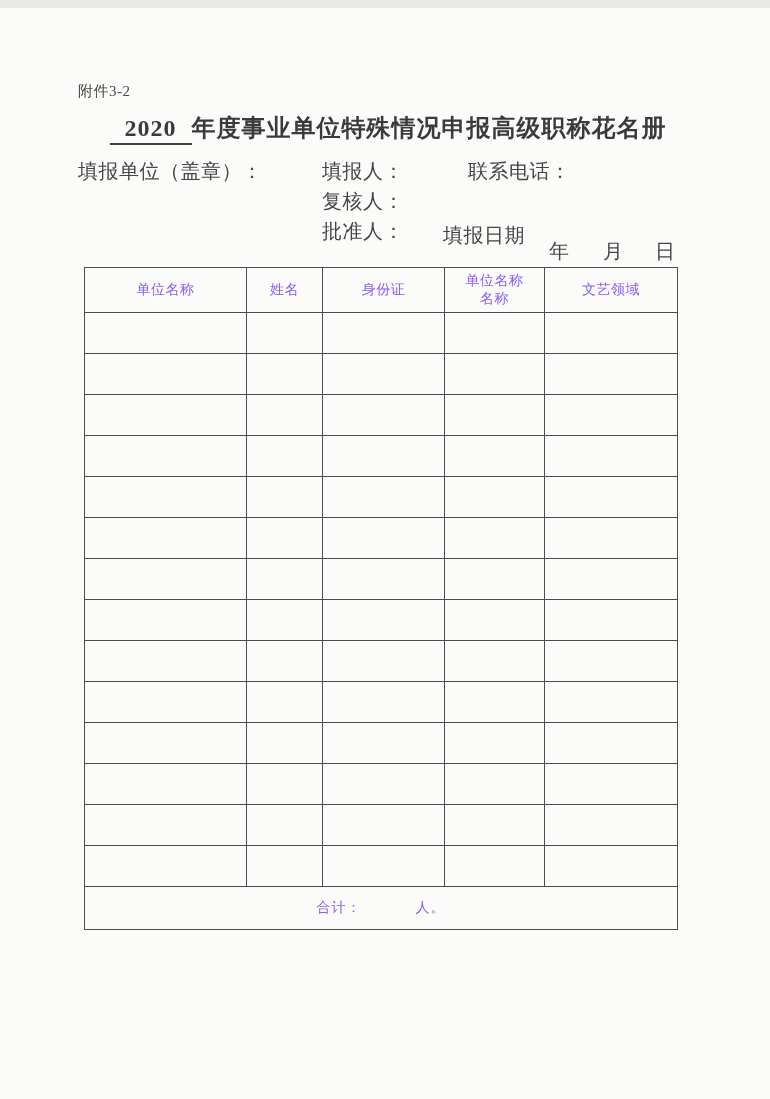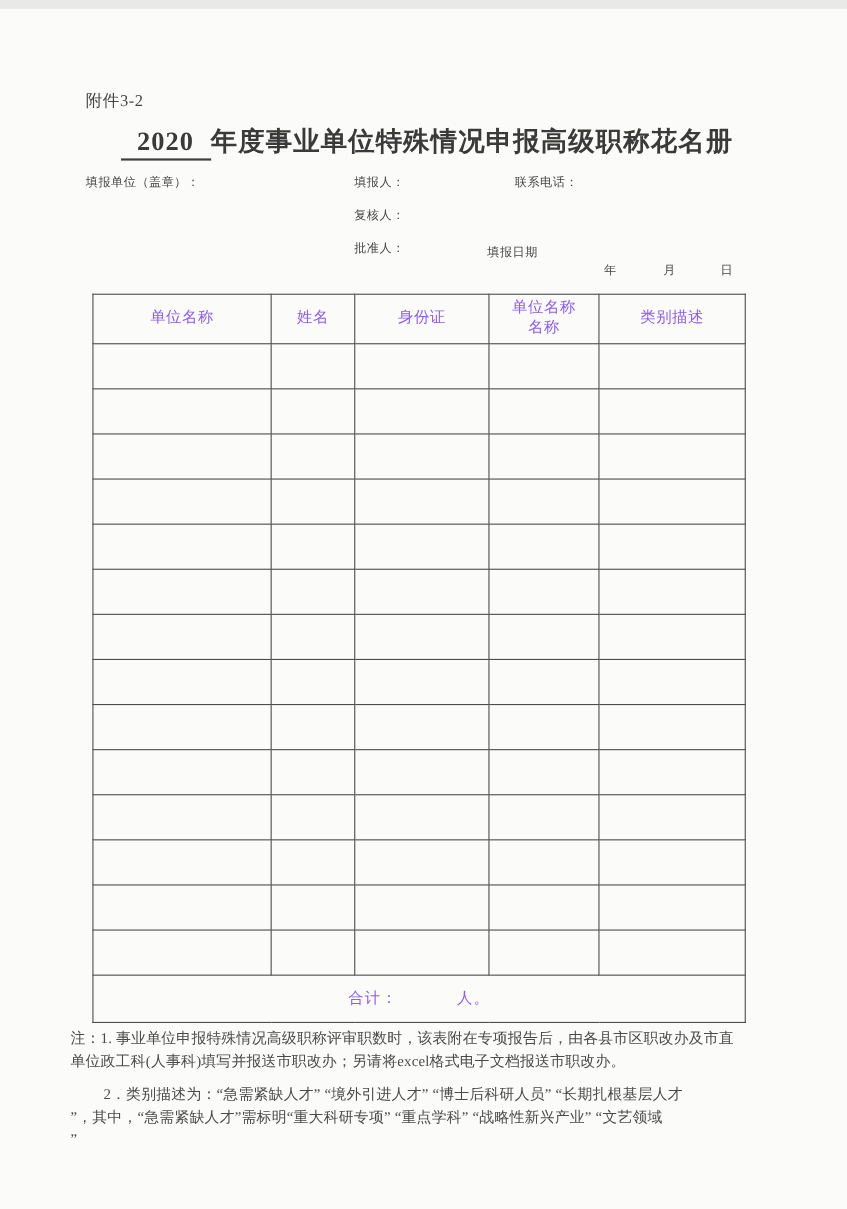--- a/index.html
+++ b/index.html
@@ -28,21 +28,21 @@
     color: #3a3a3a;
     letter-spacing: 1px;
   }
   .title-year {
     display: inline-block;
     border-bottom: 2px solid #3f3f3f;
     padding: 0 15px 1px 15px;
     font-family: "Liberation Serif", "DejaVu Serif", serif;
   }
 
-  .hfield { font-size: 11px; letter-spacing: 0.5px; }
+  .hfield { font-size: 20px; letter-spacing: 0.5px; }
   .f-unit     { left: 78px;  top: 150px; }
   .f-filler   { left: 322px; top: 150px; }
   .f-phone    { left: 468px; top: 150px; }
   .f-reviewer { left: 322px; top: 180px; }
   .f-approver { left: 322px; top: 210px; }
 
   .f-date       { left: 443px; top: 214px; }
   .f-date-year  { left: 549px; top: 230px; }
   .f-date-month { left: 603px; top: 230px; }
   .f-date-day   { left: 655px; top: 230px; }
@@ -117,21 +117,21 @@
       <col style="width:100px">
       <col style="width:133px">
     </colgroup>
     <thead>
       <tr>
         <th>单位名称</th>
         <th>姓名</th>
         <th>身份证</th>
         <th>单位名称
 名称</th>
-        <th>类别描述</th>
+        <th>文艺领域</th>
       </tr>
     </thead>
     <tbody>
 
     <tr>
           <td></td>
           <td></td>
           <td></td>
           <td></td>
           <td></td>
@@ -230,21 +230,14 @@
       </tbody>
     <tfoot>
       <tr class="total-row">
         <td colspan="5">
           <span class="total-label">合计：</span><span class="total-gap"></span><span class="total-unit">人。</span>
         </td>
       </tr>
     </tfoot>
   </table>
 
-  <div class="notes">
-    <div class="note-line">注：1. 事业单位申报特殊情况高级职称评审职数时，该表附在专项报告后，由各县市区职改办及市直</div>
-    <div class="note-line">单位政工科(人事科)填写并报送市职改办；另请将excel格式电子文档报送市职改办。</div>
-    <div class="note-line note-indent note-gap">2．类别描述为：“急需紧缺人才” “境外引进人才” “博士后科研人员” “长期扎根基层人才</div>
-    <div class="note-line">”，其中，“急需紧缺人才”需标明“重大科研专项” “重点学科” “战略性新兴产业” “文艺领域</div>
-    <div class="note-line">”</div>
-  </div>
 
 </div>
 
 </body></html>

